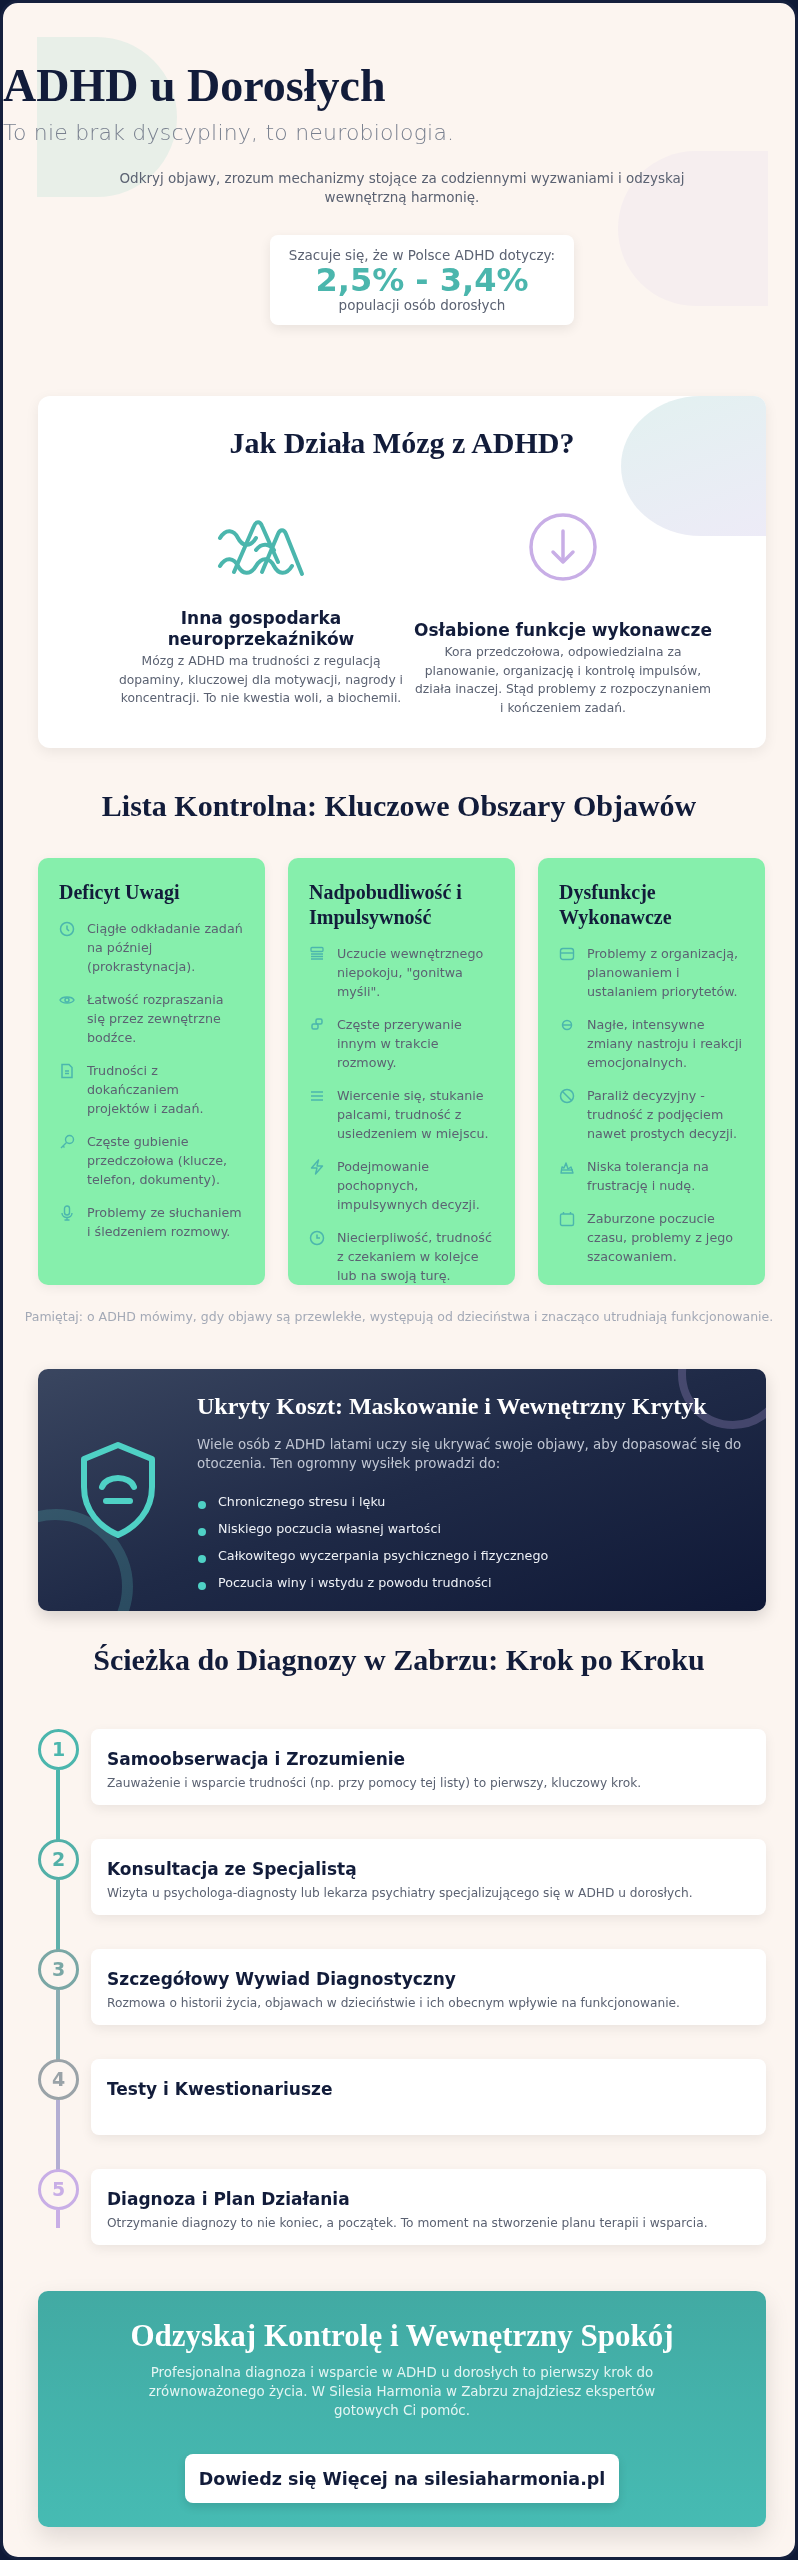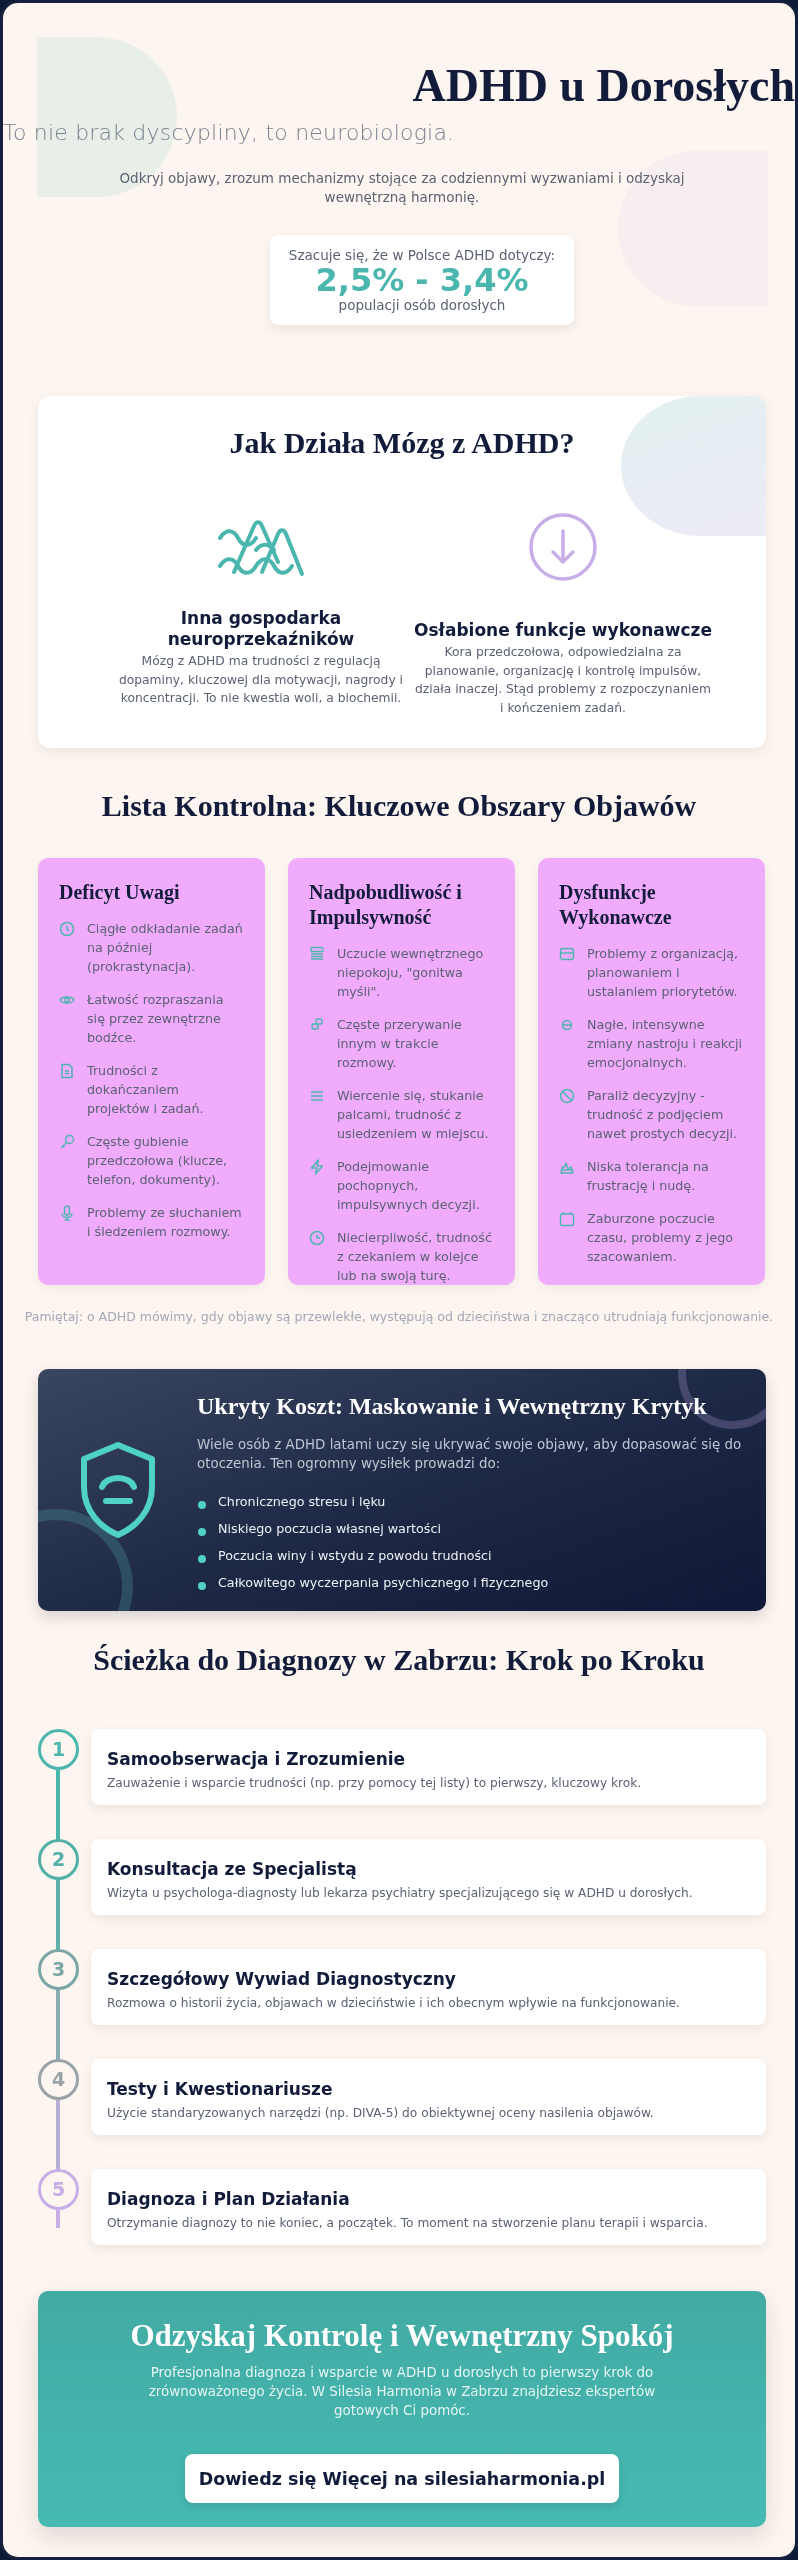--- a/index.html
+++ b/index.html
@@ -6,41 +6,41 @@
   html, body { width: 798px; height: 2560px; background: #0f1a36; overflow: hidden; }
   body { font-family: "DejaVu Sans", sans-serif; color: #1a2340; }
   .frame {
     position: absolute; left: 0; top: 0; width: 798px; height: 2560px;
     background: #fcf5f0; border: 3px solid #15203d; border-radius: 18px; overflow: hidden;
   }
   .serif { font-family: "Liberation Serif", "DejaVu Serif", serif; font-weight: bold; color: #121c3a; }
   .blob { position: absolute; }
   .blob-hero-left { left: 34px; top: 34px; width: 140px; height: 160px; background: #e8efe8; border-radius: 0 80px 80px 0; }
   .blob-hero-right { left: 615px; top: 148px; width: 150px; height: 155px; background: #f6eeef; border-radius: 90px 0 0 90px; }
-  .hero-title { position: absolute; top: 56px; width: 100%; text-align: right; font-size: 46px; }
+  .hero-title { position: absolute; top: 56px; width: 100%; text-align: left; font-size: 46px; }
   .hero-subtitle { position: absolute; top: 117px; width: 100%; font-size: 22px; color: #79808f; font-weight: 300; letter-spacing: 0.2px; }
   .hero-desc { position: absolute; top: 166px; left: 110px; width: 578px; text-align: center; font-size: 13.5px; line-height: 19px; color: #5b6272; }
   .stat-box { position: absolute; left: 247px; top: 232px; width: 304px; height: 90px; background: #fff; border-radius: 8px; box-shadow: 0 4px 12px rgba(0,0,0,0.08); text-align: center; margin-left: 20px; }
   .stat-label { margin-top: 12px; font-size: 13.5px; color: #5b6272; }
   .stat-value { font-size: 32px; font-weight: bold; color: #4bb6ad; line-height: 34px; }
   .stat-sub { font-size: 13.5px; color: #5b6272; }
 
   .brain-card { position: absolute; left: 35px; top: 393px; width: 728px; height: 352px; background: #fff; border-radius: 12px; box-shadow: 0 4px 14px rgba(0,0,0,0.07); overflow: hidden; }
   .brain-blob2 { position: absolute; right: 0; top: 0; width: 145px; height: 140px; background: linear-gradient(160deg,#e2f1f0,#edebf7); border-radius: 80px 0 0 80px / 70px 0 0 70px; }
   .brain-title { position: absolute; top: 30px; width: 100%; text-align: center; font-size: 30px; }
   .brain-col { position: absolute; top: 110px; width: 300px; text-align: center; }
   .brain-col.left { left: 73px; }
   .brain-col.right { left: 375px; }
   .brain-icon { height: 82px; display: flex; align-items: center; justify-content: center; }
   .brain-col h3 { font-size: 17px; font-weight: bold; color: #121c3a; line-height: 21px; margin-top: 20px; }
   .brain-col p { font-size: 12.3px; line-height: 18.5px; color: #5b6272; margin-top: 2px; }
   .brain-col.right h3 { margin-top: 32px; }
 
   .checklist-title { position: absolute; top: 786px; width: 100%; text-align: center; font-size: 30px; }
-  .ck-card { position: absolute; top: 855px; width: 227px; height: 427px; background: #f0abfc; border-radius: 10px; box-shadow: 0 3px 12px rgba(0,0,0,0.06); padding: 22px 20px 0 21px; }
+  .ck-card { position: absolute; top: 855px; width: 227px; height: 427px; background: #86efac; border-radius: 10px; box-shadow: 0 3px 12px rgba(0,0,0,0.06); padding: 22px 20px 0 21px; }
   .ck-card h3 { font-family: "Liberation Serif", "DejaVu Serif", serif; font-weight: bold; font-size: 20px; line-height: 25px; color: #121c3a; margin-bottom: 14px; }
   .ck-item { display: flex; margin-bottom: 14px; }
   .ck-icon { width: 16px; height: 16px; flex: 0 0 16px; margin-right: 12px; margin-top: 2px; }
   .ck-text { font-size: 12.7px; line-height: 19px; color: #5b6272; }
   .ck-note { position: absolute; top: 1306px; width: 100%; text-align: center; font-size: 12.5px; color: #a3a9b6; }
 
   .dark-card { position: absolute; left: 35px; top: 1366px; width: 728px; height: 242px; border-radius: 10px; background: linear-gradient(160deg, #3a4660 0%, #1f2a47 50%, #0f1836 100%); overflow: hidden; box-shadow: 0 6px 16px rgba(0,0,0,0.15); }
   .ring { position: absolute; border-radius: 50%; }
   .ring-left { left: -60px; top: 140px; width: 155px; height: 155px; border: 11px solid rgba(80,170,170,0.28); }
   .ring-right { left: 640px; top: -50px; width: 110px; height: 110px; border: 8px solid rgba(130,120,170,0.4); }
@@ -241,25 +241,25 @@
       <li>
           <span class="dot"></span>
           <span>Chronicznego stresu i lęku</span>
         </li>
       <li>
           <span class="dot"></span>
           <span>Niskiego poczucia własnej wartości</span>
         </li>
       <li>
           <span class="dot"></span>
-          <span>Poczucia winy i wstydu z powodu trudności</span>
+          <span>Całkowitego wyczerpania psychicznego i fizycznego</span>
         </li>
       <li>
           <span class="dot"></span>
-          <span>Całkowitego wyczerpania psychicznego i fizycznego</span>
+          <span>Poczucia winy i wstydu z powodu trudności</span>
         </li>
     </ul>
   </div>
 
   <h2 class="path-title serif">Ścieżka do Diagnozy w Zabrzu: Krok po Kroku</h2>
 
   <div class="timeline-line" style="top:1767px;height:80px;background:#4bb6ad;"></div>
   <div class="timeline-line" style="top:1877px;height:80px;background:#5fb0ab;"></div>
   <div class="timeline-line" style="top:1987px;height:80px;background:#8aadb3;"></div>
   <div class="timeline-line" style="top:2097px;height:80px;background:#b3aed3;"></div>
@@ -279,21 +279,20 @@
 
   <div class="step-circle" style="top:1946px;border-color:#7aa7a5;color:#7aa7a5;">3</div>
   <div class="step-card" style="top:1946px;">
     <h4>Szczegółowy Wywiad Diagnostyczny</h4>
     <p>Rozmowa o historii życia, objawach w dzieciństwie i ich obecnym wpływie na funkcjonowanie.</p>
   </div>
 
   <div class="step-circle" style="top:2056px;border-color:#9aa3a8;color:#9aa3a8;">4</div>
   <div class="step-card" style="top:2056px;">
     <h4>Testy i Kwestionariusze</h4>
-    <p>Użycie standaryzowanych narzędzi (np. DIVA-5) do obiektywnej oceny nasilenia objawów.</p>
   </div>
 
   <div class="step-circle" style="top:2166px;border-color:#c8aee6;color:#c8aee6;">5</div>
   <div class="step-card" style="top:2166px;">
     <h4>Diagnoza i Plan Działania</h4>
     <p>Otrzymanie diagnozy to nie koniec, a początek. To moment na stworzenie planu terapii i wsparcia.</p>
   </div>
 
   <div class="cta">
     <h2 class="cta-title">Odzyskaj Kontrolę i Wewnętrzny Spokój</h2>

